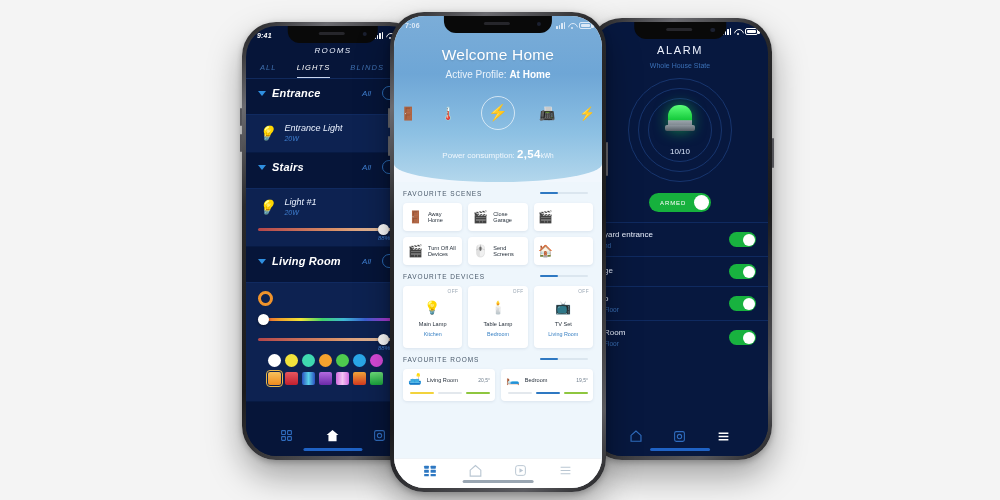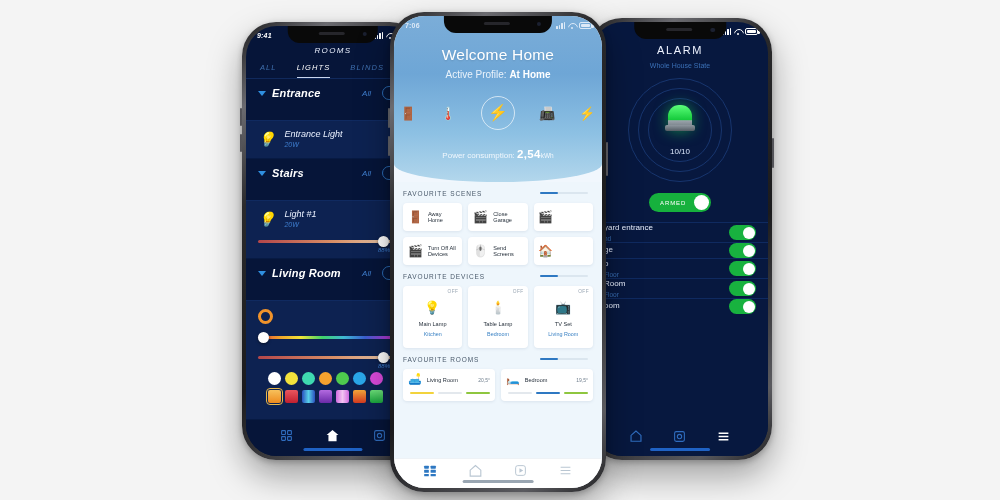--- a/index.html
+++ b/index.html
@@ -81,21 +81,21 @@
 
   
   #phone-left .inner { background:#061539; color:#fff;font-style:italic; }
   #phone-left .statusbar { color:#fff; }
   .l-title { text-align:center; font-size:8px; letter-spacing:1.4px; color:#e8eefc; margin-top:20px; }
   .l-tabs { display:flex; justify-content:flex-start; gap:20px; padding:8px 14px 0 14px; font-size:7.5px; letter-spacing:1.1px; }
   .l-tab { color:#3f6fae; padding-bottom:5px; }
   .l-tab.active { color:#ffffff; border-bottom:1.6px solid #c9d6ee; }
   .l-divider { height:1px; background:#10295c; margin-top:0; }
 
-  .l-roomhead { display:flex; align-items:center; padding:7px 12px 20px 12px; gap:6px; }
+  .l-roomhead { display:flex; align-items:center; padding:7px 12px 14px 12px; gap:6px; }
   .chev { width:0;height:0;border-left:4px solid transparent;border-right:4px solid transparent;border-top:5px solid #2f8fe0; }
   .l-roomname { font-size:11px; font-weight:bold; color:#fff; flex:1; letter-spacing:.2px; }
   .l-all { font-size:8px; color:#3f7fd0; margin-right:5px; }
   .l-toggle { width:26px; height:14px; border-radius:8px; border:1px solid #2a6bb5; position:relative; flex:none; }
   .l-toggle::after{content:"";position:absolute;right:1.5px;top:1.5px;width:9px;height:9px;border-radius:50%;background:#9fd0ff;}
 
   .l-card { background:#0d2251; margin:0; padding:8px 12px 10px 12px; border-top:1px solid #102a60; border-bottom:1px solid #071a43; }
   .l-devrow { display:flex; align-items:center; gap:9px; }
   .l-devtext { flex:1; }
   .l-devname { font-size:9px; color:#eaf1ff; }
@@ -187,21 +187,21 @@
   .r-beacon .lamp { width:24px; height:26px; margin:0 auto;
         background:linear-gradient(180deg,#5bff7a 0%,#14c93a 58%,#9aa3ab 60%,#5d666e 100%);
         border-radius:11px 11px 3px 3px; box-shadow:0 0 14px rgba(30,220,80,.55); position:relative; }
   .r-beacon .lamp::after{content:"";position:absolute;left:-3px;right:-3px;bottom:0;height:6px;border-radius:2px;background:linear-gradient(180deg,#8e979f,#555d65);}
   .r-count { font-size:8px; color:#dbe6fb; margin-top:16px; }
   .r-armwrap { display:flex; justify-content:center; margin-top:4px; }
   .r-arm { width:62px; height:19px; border-radius:10px; background:#16b13d; position:relative; display:flex; align-items:center; }
   .r-arm span { font-size:6px; color:#fff; letter-spacing:.9px; margin-left:11px; }
   .r-arm::after{content:"";position:absolute;right:2px;top:2px;width:15px;height:15px;border-radius:50%;background:#fff;}
   .r-list { margin-top:10px; }
-  .r-item { display:flex; align-items:center; padding:0 12px; border-top:1px solid #0f2a60; }
+  .r-item { display:flex; align-items:center; padding:7px 12px; border-top:1px solid #0f2a60; }
   .r-itxt { flex:1; overflow:hidden; }
   .r-inm { font-size:8px; color:#eaf1ff; white-space:nowrap; }
   .r-ifl { font-size:6.5px; color:#3a6fb5; margin-top:3px; white-space:nowrap; }
   .r-sw { width:27px; height:15px; border-radius:8px; background:#18b23f; position:relative; flex:none; }
   .r-sw::after{content:"";position:absolute;right:1.5px;top:1.5px;width:12px;height:12px;border-radius:50%;background:#fff;}
   .r-nav { position:absolute; bottom:0; left:0; right:0; height:32px; background:#07183f;
            display:flex; align-items:center; justify-content:space-around; padding:0 22px 8px 22px; z-index:30; }
 </style>
 </head>
 <body>
@@ -398,27 +398,20 @@
           </span>
           <span class="r-sw"></span>
         </div>
         <div class="r-item">
           <span class="r-itxt">
             <span class="r-inm" style="display:block">Room</span>
             <span class="r-ifl" style="display:block">Floor</span>
           </span>
           <span class="r-sw"></span>
         </div>
-        <div class="r-item">
-          <span class="r-itxt">
-            <span class="r-inm" style="display:block">oom</span>
-            <span class="r-ifl" style="display:block"></span>
-          </span>
-          <span class="r-sw"></span>
-        </div>
       </div>
 
       <div class="r-nav">
         <svg width="14" height="14" viewBox="0 0 24 24" fill="none" stroke="#2f6cbe" stroke-width="2">
           <path d="M12 3.5 3.5 11v10h17V11z"></path>
         </svg>
         <svg width="13" height="13" viewBox="0 0 24 24" fill="none" stroke="#2f6cbe" stroke-width="2">
           <rect x="3" y="3" width="18" height="18" rx="3"></rect>
             <circle cx="12" cy="12" r="4"></circle>
         </svg>

